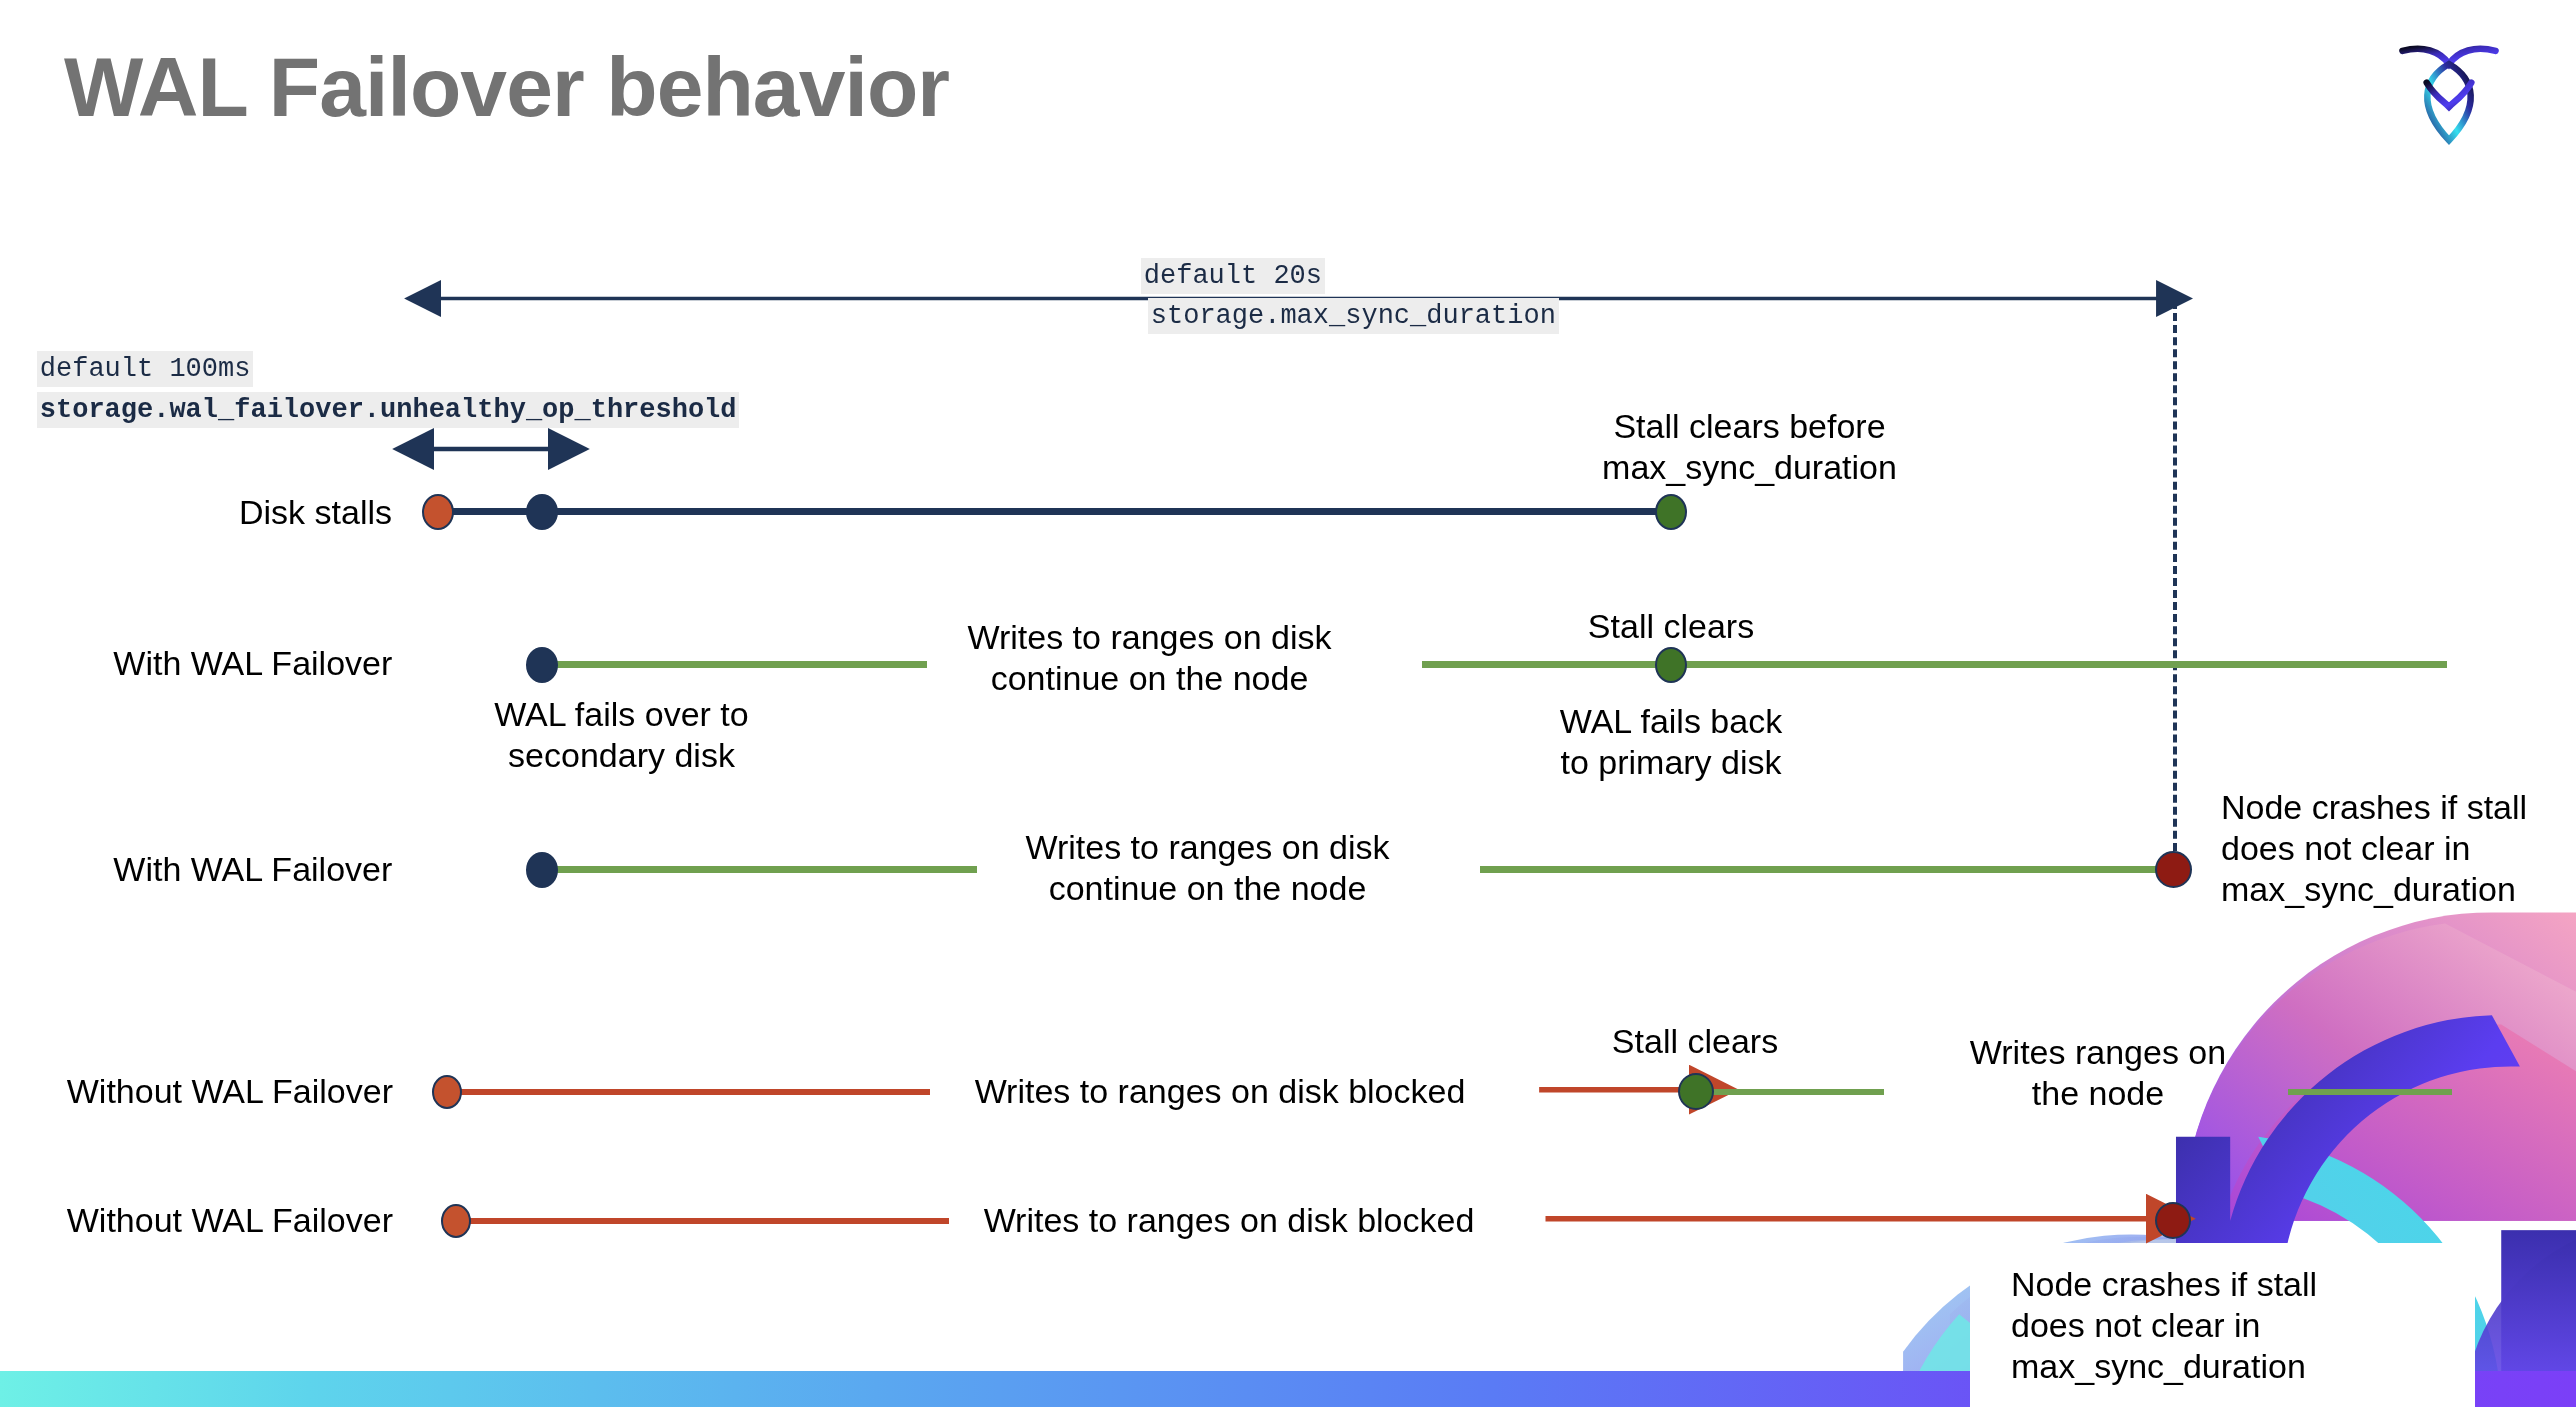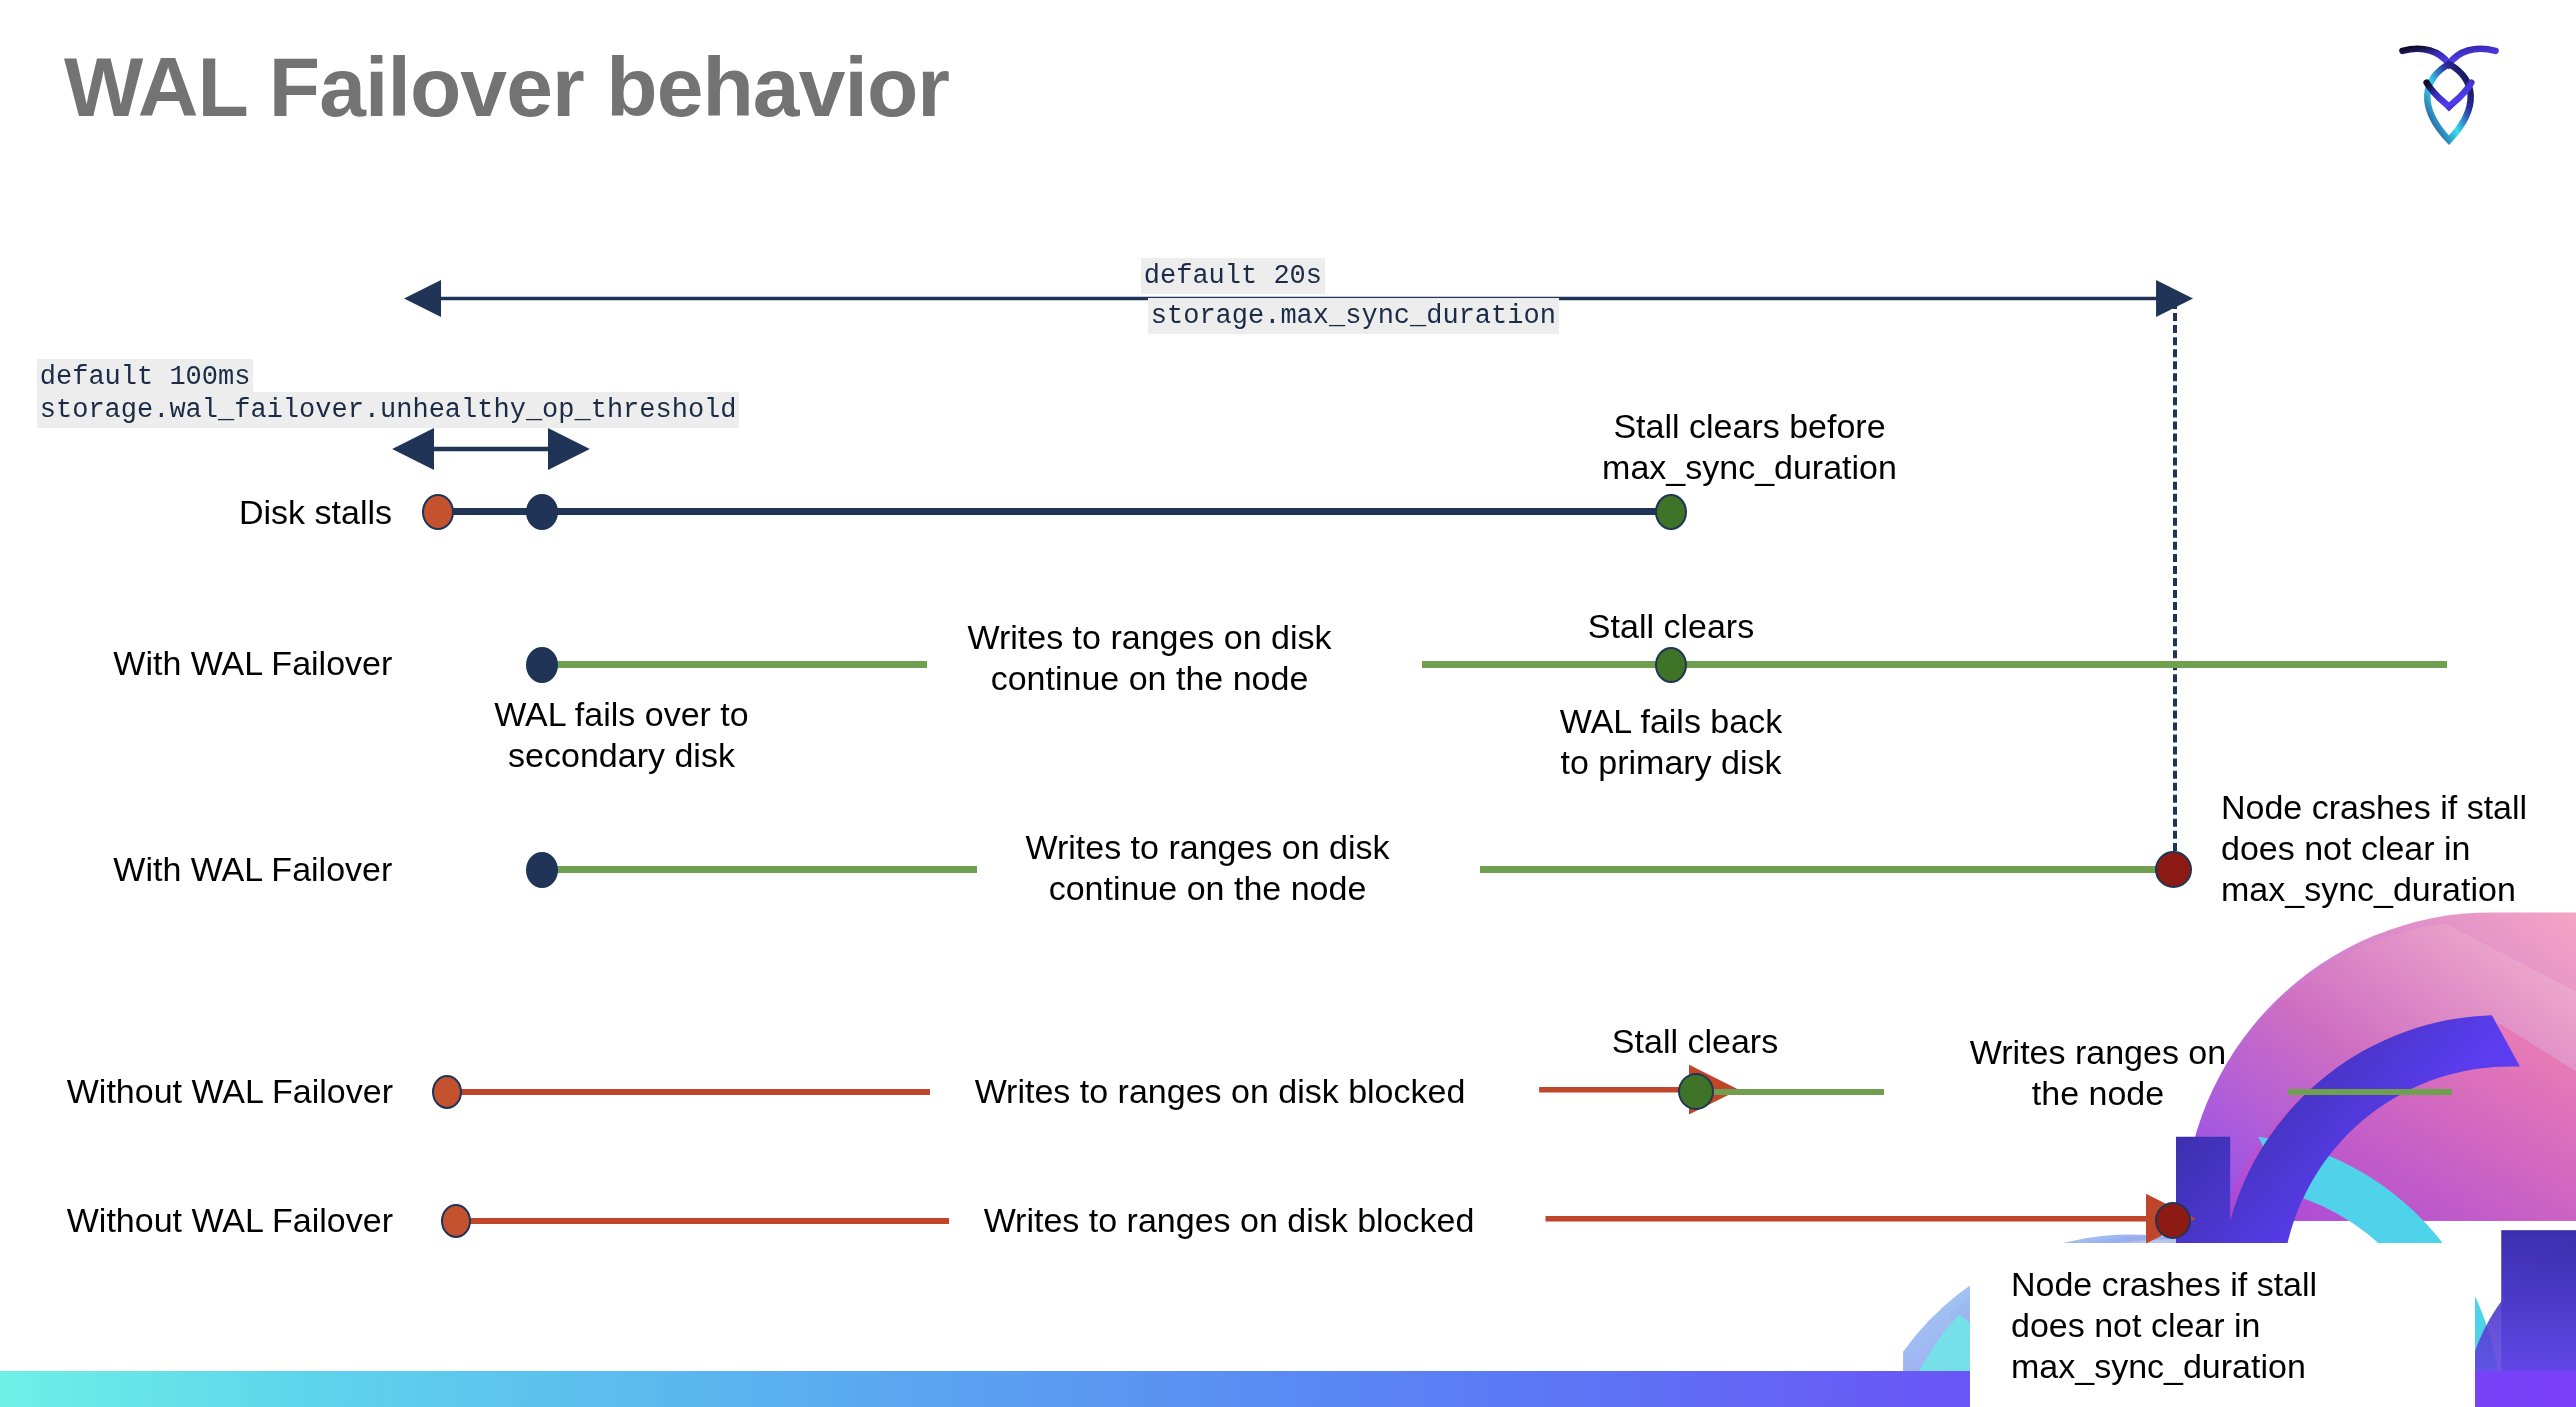--- a/index.html
+++ b/index.html
@@ -188,22 +188,22 @@
       </marker>
     </defs>
     <line x1="8" y1="20" x2="1870" y2="20" stroke="#1f3456" stroke-width="4" marker-start="url(#mL)" marker-end="url(#mR)"></line>
   </svg>
 
   <div class="chip ctr" style="left:1141px;top:258px;">default 20s</div>
   <div class="chip ctr" style="left:1100px;top:298px;margin-left:48px;">storage.max_sync_duration</div>
 
   <div class="dashed-v" style="left:2173px;top:301px;height:574px;"></div>
 
-  <div class="chip" style="left:37px;top:359px;">default 100ms</div>
-  <div class="chip" style="left:37px;top:392px;">storage.wal_failover.unhealthy_op_threshold</div>
+  <div class="chip" style="left:37px;top:351px;">default 100ms</div>
+  <div class="chip" style="left:37px;top:392px;font-weight:bold;">storage.wal_failover.unhealthy_op_threshold</div>
 
   <svg class="arrow-svg" style="left:422px;top:432px;" width="138" height="34" viewBox="0 0 148 36">
     <defs>
       <marker id="mL2" markerWidth="9" markerHeight="9" refX="8" refY="4.5" orient="auto">
         <path d="M9,0 L9,9 L0,4.5 Z" fill="#1f3456"></path>
       </marker>
       <marker id="mR2" markerWidth="9" markerHeight="9" refX="1" refY="4.5" orient="auto">
         <path d="M0,0 L0,9 L9,4.5 Z" fill="#1f3456"></path>
       </marker>
     </defs>

